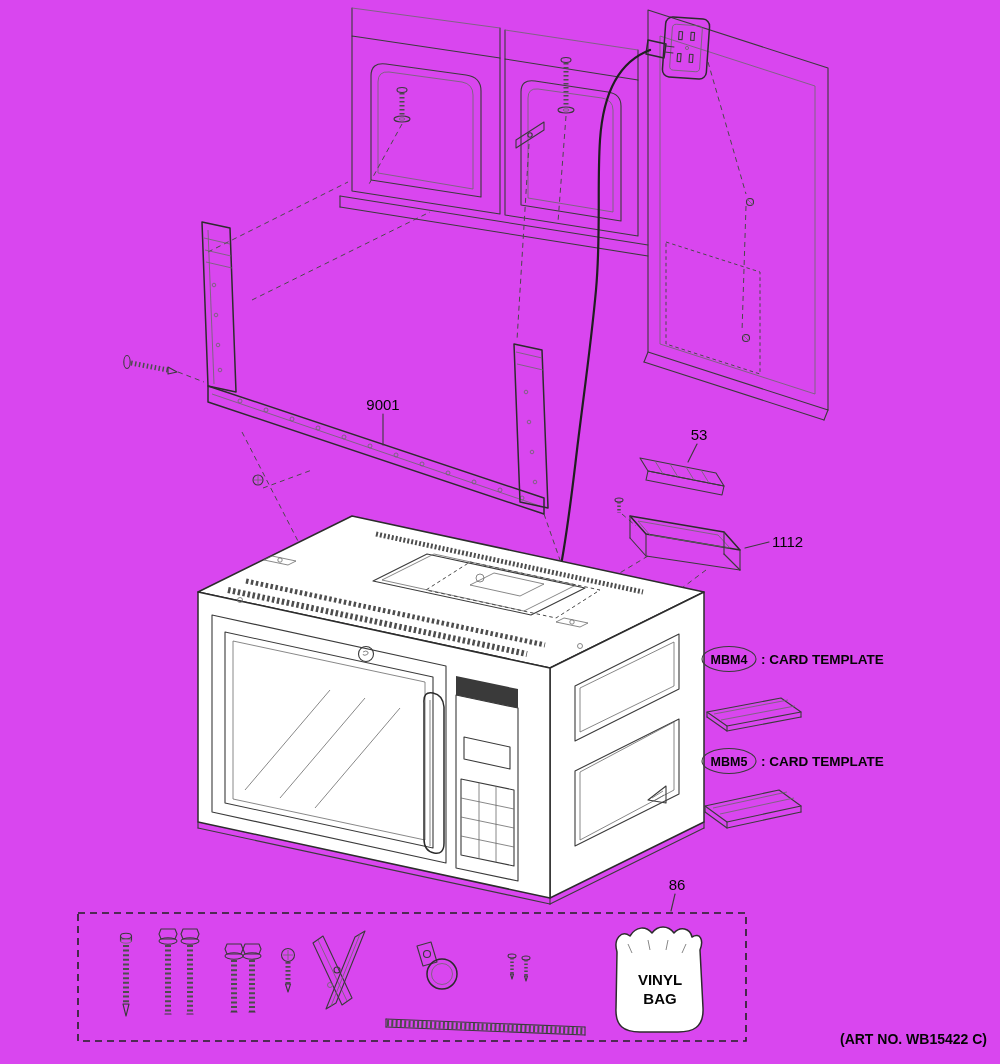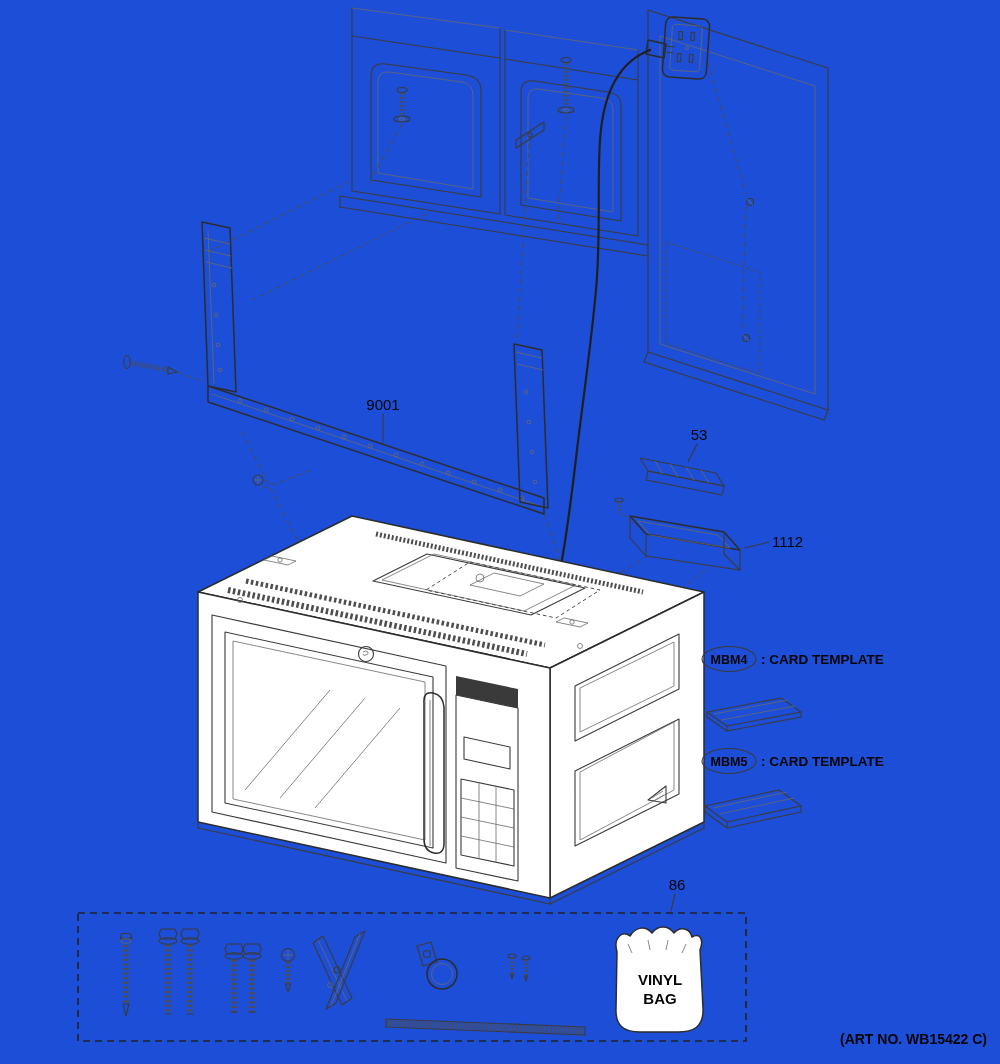--- a/index.html
+++ b/index.html
@@ -1,16 +1,16 @@
 <!DOCTYPE html>
 <html><head>
 <meta charset="utf-8">
 <style>
   html,body{margin:0;padding:0;background:#fff;}
-  .stage{position:relative;width:1000px;height:1064px;background:#1d4ed8;overflow:hidden;
+  .stage{position:relative;width:1000px;height:1064px;background:#d946ef;overflow:hidden;
          font-family:"Liberation Sans",sans-serif;}
   svg{display:block;}
   .ln{fill:none;stroke:#3b3b3b;stroke-width:1.1;stroke-linejoin:round;stroke-linecap:round;}
   .lnb{fill:none;stroke:#2c2c2c;stroke-width:1.5;stroke-linejoin:round;stroke-linecap:round;}
   .thin{fill:none;stroke:#6a6a6a;stroke-width:0.8;}
   .dash{fill:none;stroke:#4a4a4a;stroke-width:1;stroke-dasharray:5 4;}
   .dash2{fill:none;stroke:#4a4a4a;stroke-width:1;stroke-dasharray:3.5 3;}
   .band{fill:none;stroke:#4d4d4d;}
   .fillwhite{fill:#fff;}
   text{font-family:"Liberation Sans",sans-serif;fill:#050505;}

